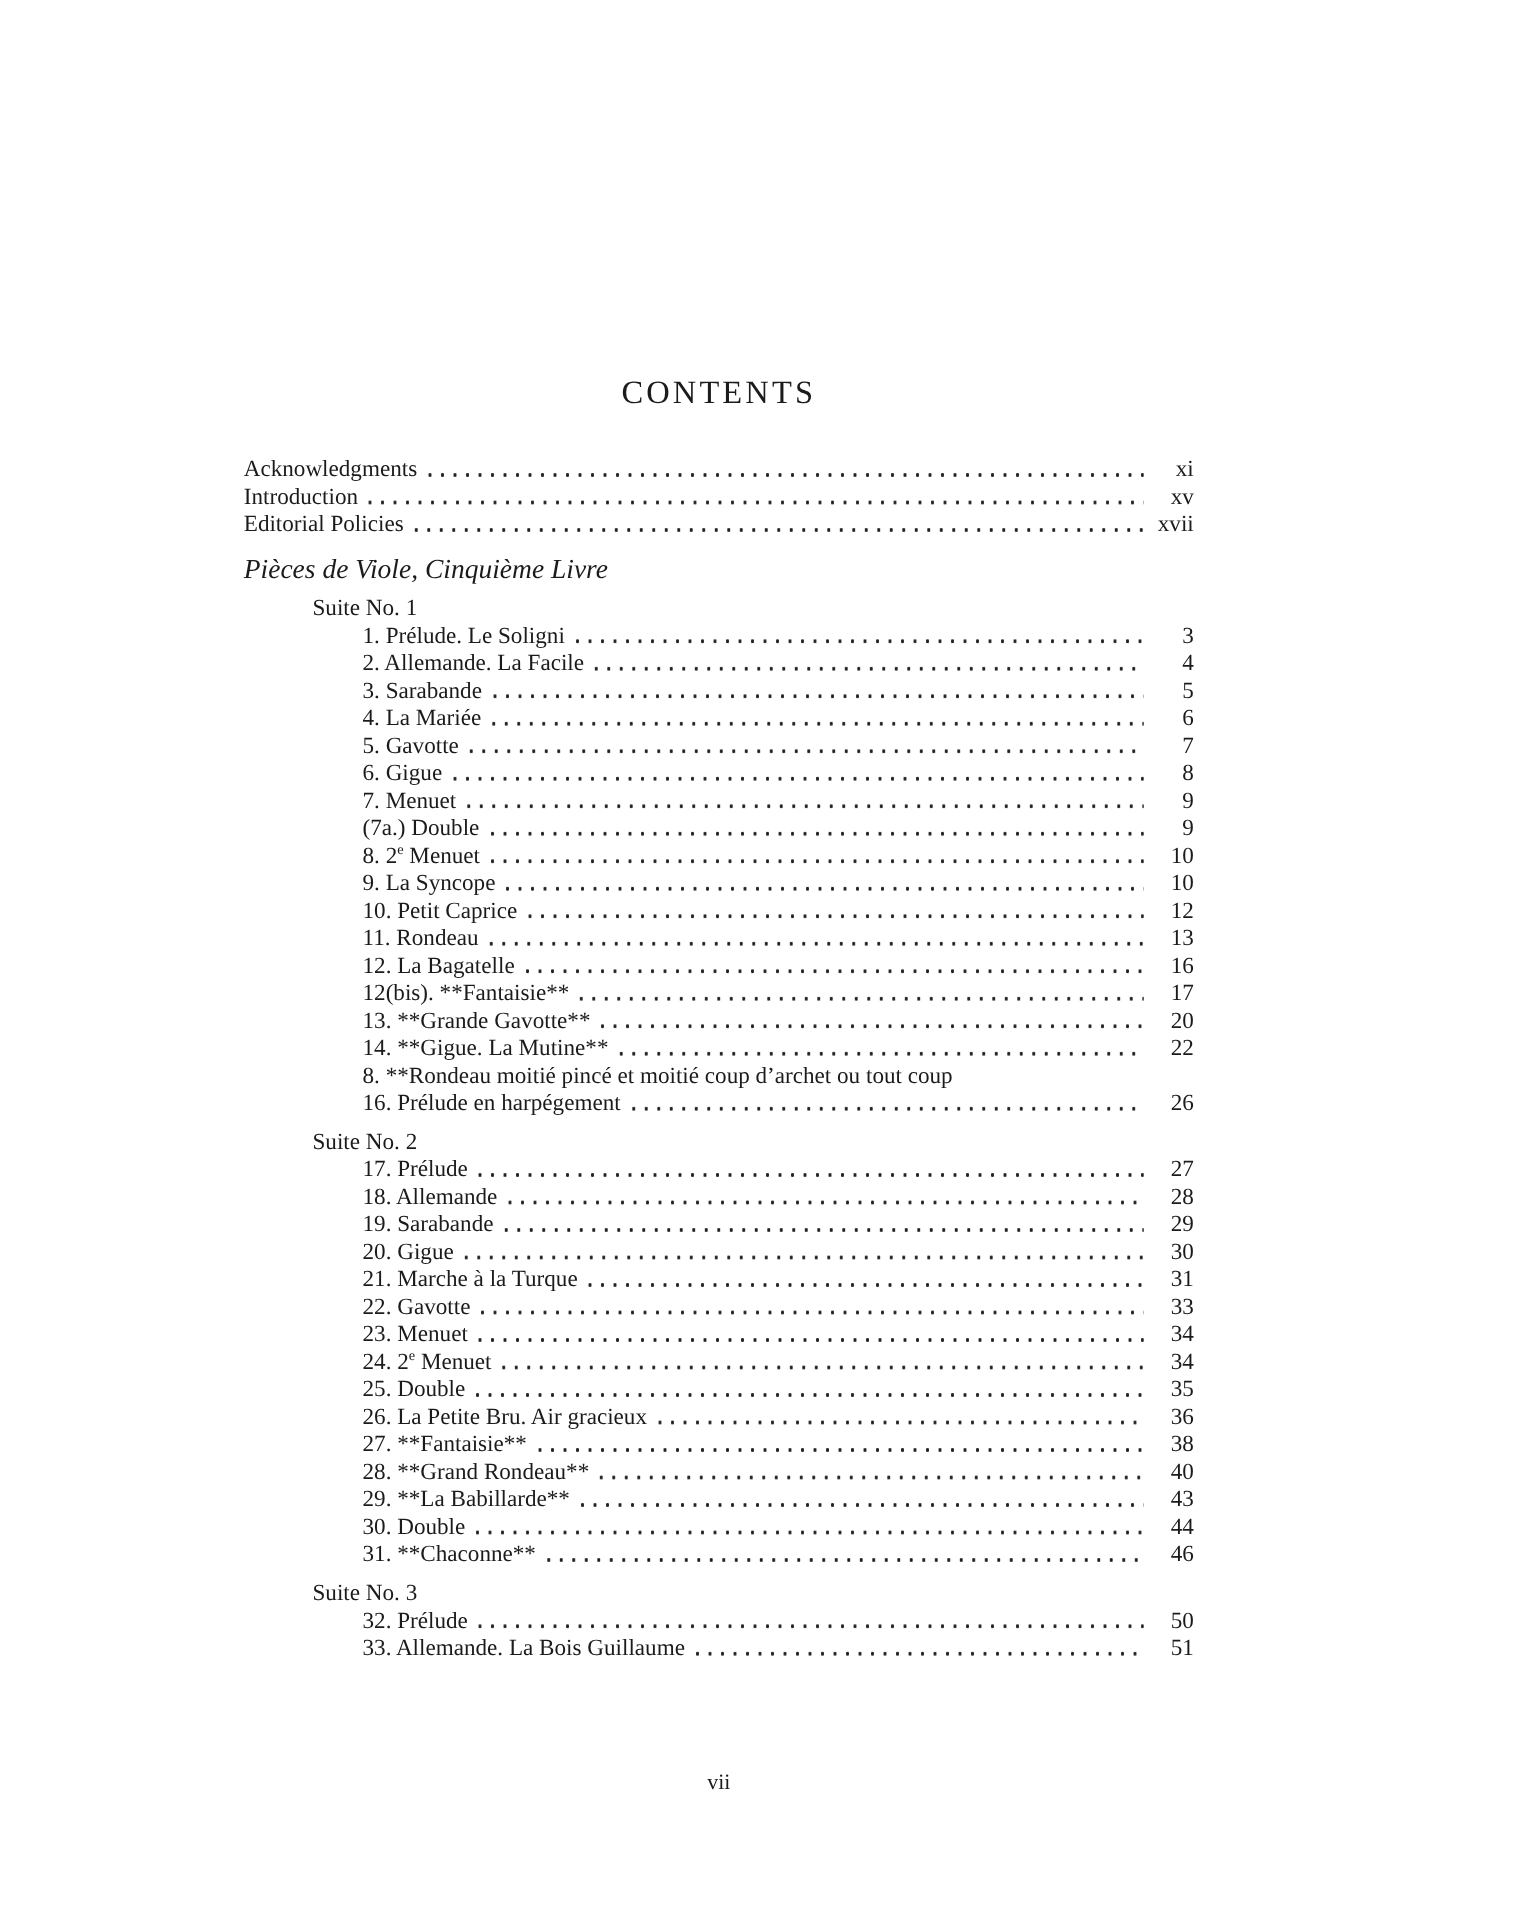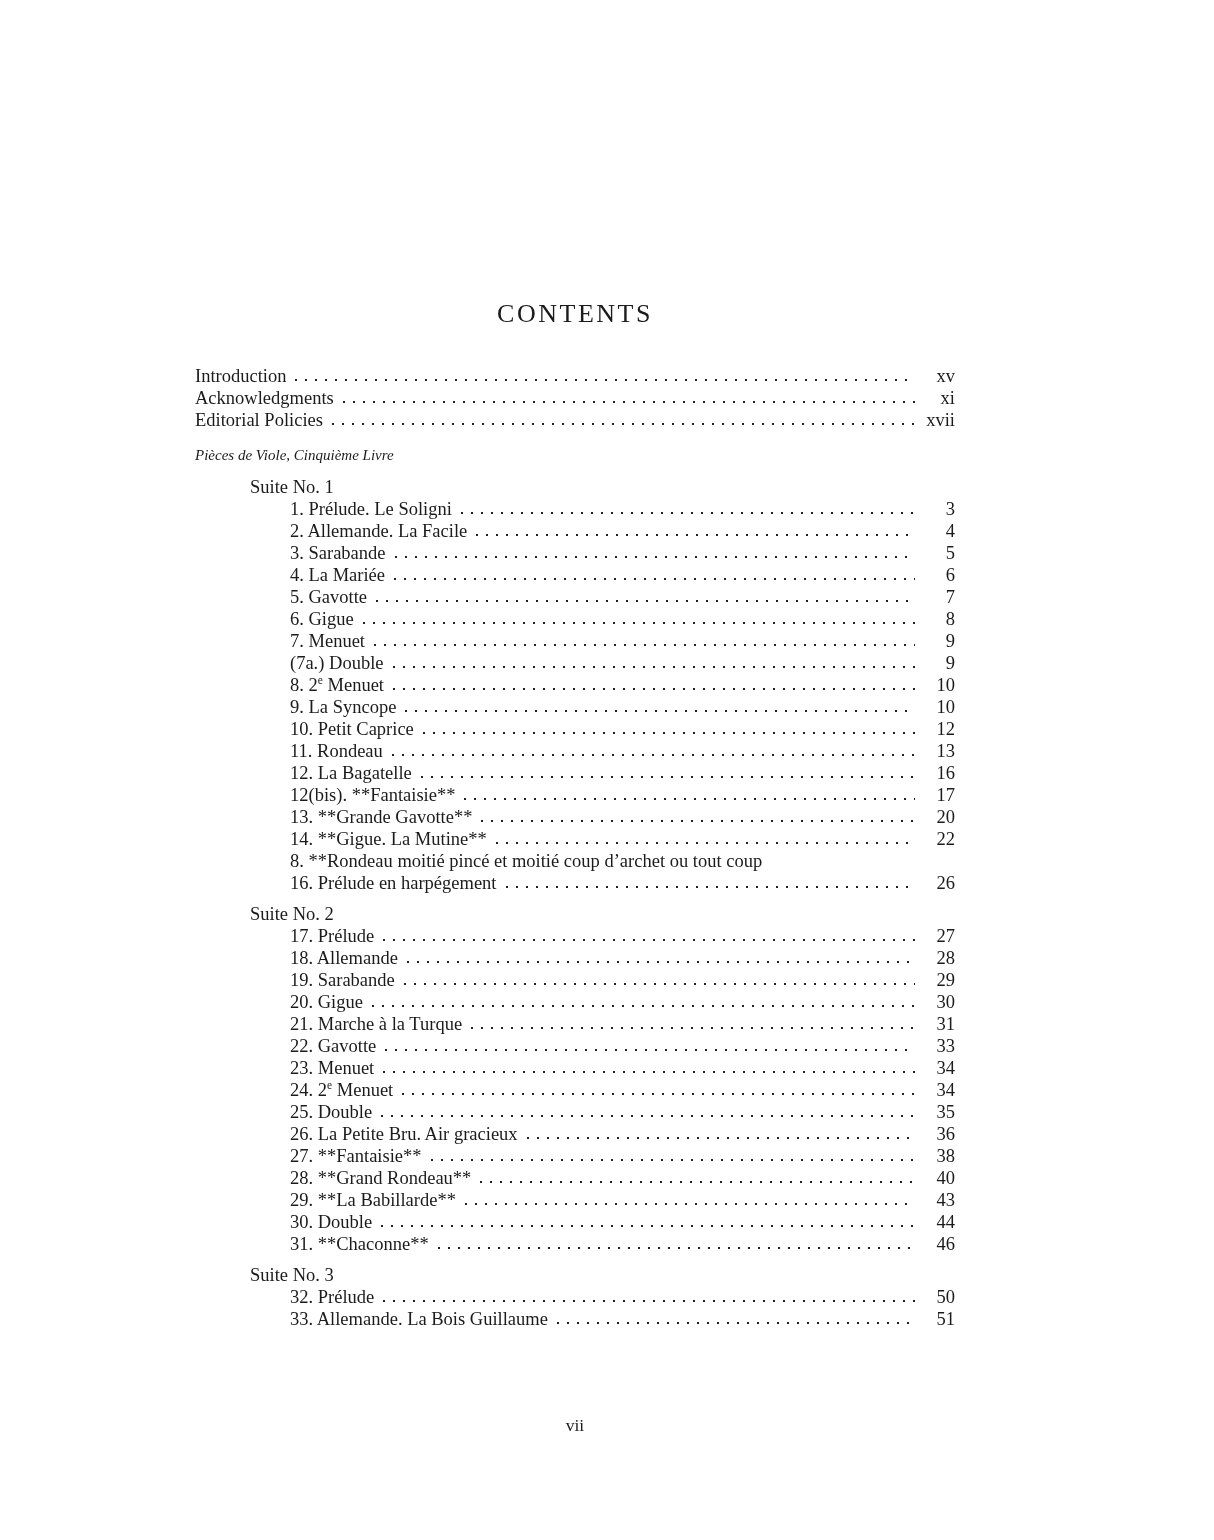--- a/index.html
+++ b/index.html
@@ -44,21 +44,21 @@
     background-position: left bottom;
     background-repeat: repeat-x;
   }
   .toc-row .pagenum {
     min-width: 34px;
     text-align: right;
     flex: 0 0 auto;
   }
   .work-heading {
     font-style: italic;
-    font-size: 15px;
+    font-size: 22px;
     line-height: 24px;
     margin-top: 12px;
   }
   .suite { margin-top: 9px; }
   .suite-heading {
     font-size: 18.5px;
     line-height: 22px;
     padding-left: 55px;
   }
   .suite-items .toc-row { padding-left: 95px; }
@@ -74,28 +74,28 @@
   }
 </style>
 </head>
 <body>
 
 <div class="page">
   <div class="content">
     <h1 class="title">CONTENTS</h1>
     <div class="front-matter" id="front-matter">
         <div class="toc-row">
+          <span class="label">Acknowledgments</span>
+          <span class="leader"></span>
+          <span class="pagenum">xi</span>
+        </div>
+        <div class="toc-row">
           <span class="label">Introduction</span>
           <span class="leader"></span>
           <span class="pagenum">xv</span>
-        </div>
-        <div class="toc-row">
-          <span class="label">Acknowledgments</span>
-          <span class="leader"></span>
-          <span class="pagenum">xi</span>
         </div>
         <div class="toc-row">
           <span class="label">Editorial Policies</span>
           <span class="leader"></span>
           <span class="pagenum">xvii</span>
         </div>
       </div>
     <div class="work-heading">Pièces de Viole, Cinquième Livre</div>
     <div id="suites">
         <div class="suite">

